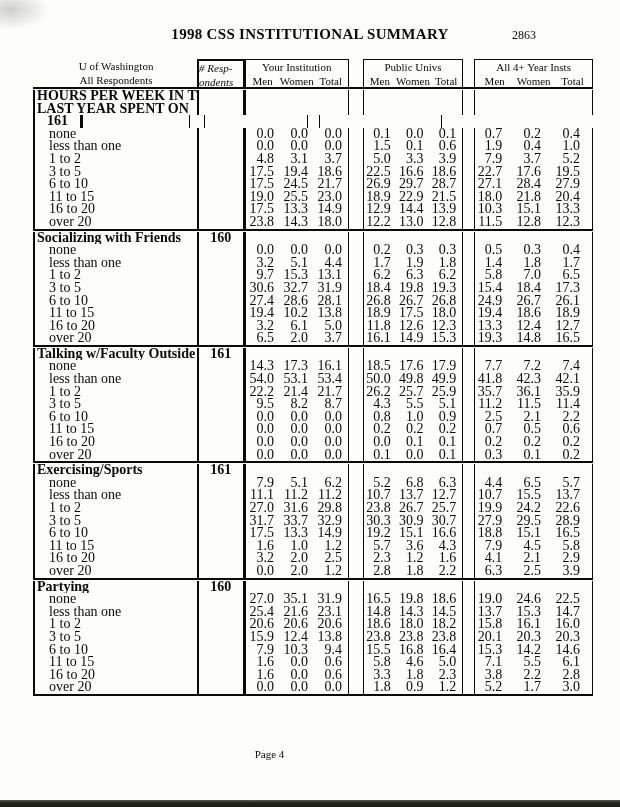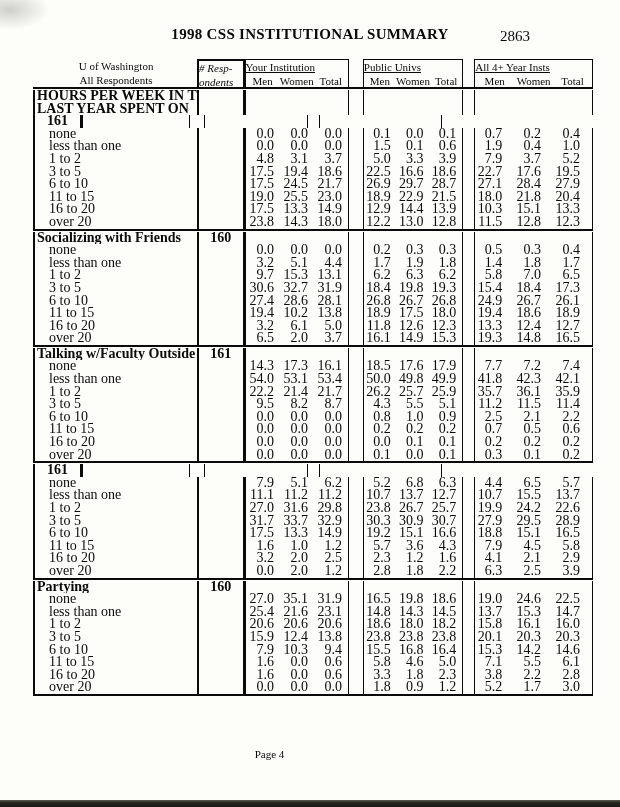--- a/index.html
+++ b/index.html
@@ -11,21 +11,21 @@
   .scan-smudge {
     position:absolute; left:-8px; top:-4px; width:58px; height:34px;
     background:radial-gradient(ellipse at 30% 40%, rgba(120,120,116,0.35), rgba(120,120,116,0) 70%);
     pointer-events:none;
   }
   .title-row { position:absolute; top:26px; left:0; width:576px; height:20px; }
   .title {
     position:absolute; left:0; width:620px; text-align:center;
     font-weight:bold; font-size:15px; letter-spacing:0.3px;
   }
-  .doc-number { position:absolute; right:46px; top:2px; font-size:15px; }
+  .doc-number { position:absolute; right:40px; top:2px; font-size:12px; }
 
   .tablewrap { position:absolute; left:33px; top:59px; width:560px; }
 
   .row { display:flex; height:12.6px; line-height:12.6px; font-size:14px; }
   .bold { font-weight:bold; }
   .c-label { width:170px; box-sizing:border-box; padding-left:2px;
              border-left:2px solid transparent; white-space:nowrap; overflow:hidden; }
   .c-label.indent { padding-left:14px; }
   .c-resp { width:49px; box-sizing:border-box; text-align:center;
             border-left:2px solid #0a0a0a; border-right:2px solid #0a0a0a; }
@@ -37,21 +37,21 @@
   .cell { flex:1; text-align:right; box-sizing:border-box; padding-right:6px; }
   .g3 .cell { padding-right:12px; }
 
   
   .thead { display:flex; height:28px; }
   .thead .h-label { width:170px; box-sizing:border-box; border-left:2px solid transparent;
                     text-align:center; font-size:11px; line-height:14px; }
   .thead .h-resp { width:49px; box-sizing:border-box; text-align:left; font-size:11px; line-height:14px;
                    border:2px solid #0a0a0a; border-bottom:none;font-style:italic; }
   .thead .grp { flex-direction:column; border-top:1.5px solid #0a0a0a; font-size:11px; line-height:14px; }
-  .grp-title { text-align:left; height:14px;text-decoration:underline; }
+  .grp-title { text-align:center; height:14px; }
   .subrow { display:flex; height:14px; }
   .subcell { flex:1; text-align:center; }
 
   
   .tbody { border-top:2px solid #0a0a0a; border-bottom:2px solid #0a0a0a; }
   .tbody .c-label { border-left-color:#0a0a0a; }
   .section + .section { border-top:2px solid #0a0a0a; }
   .section { padding-top:1px; }
 
   .footer { position:absolute; top:748px; left:16px; width:507px; text-align:center; font-size:11px; }
@@ -658,20 +658,21 @@
             </div>
             <div class="grp g3">
               <div class="cell">0.3</div>
               <div class="cell">0.1</div>
               <div class="cell">0.2</div>
             </div>
           </div>
         </div>
         <div class="section">
           <div class="row bold">
+            <div class="c-label">Exercising/Sports</div>
             <div class="c-resp">161</div>
             <div class="grp g1">
               <div class="cell"></div>
               <div class="cell"></div>
               <div class="cell"></div>
             </div>
             <div class="grp g2">
               <div class="cell"></div>
               <div class="cell"></div>
               <div class="cell"></div>

